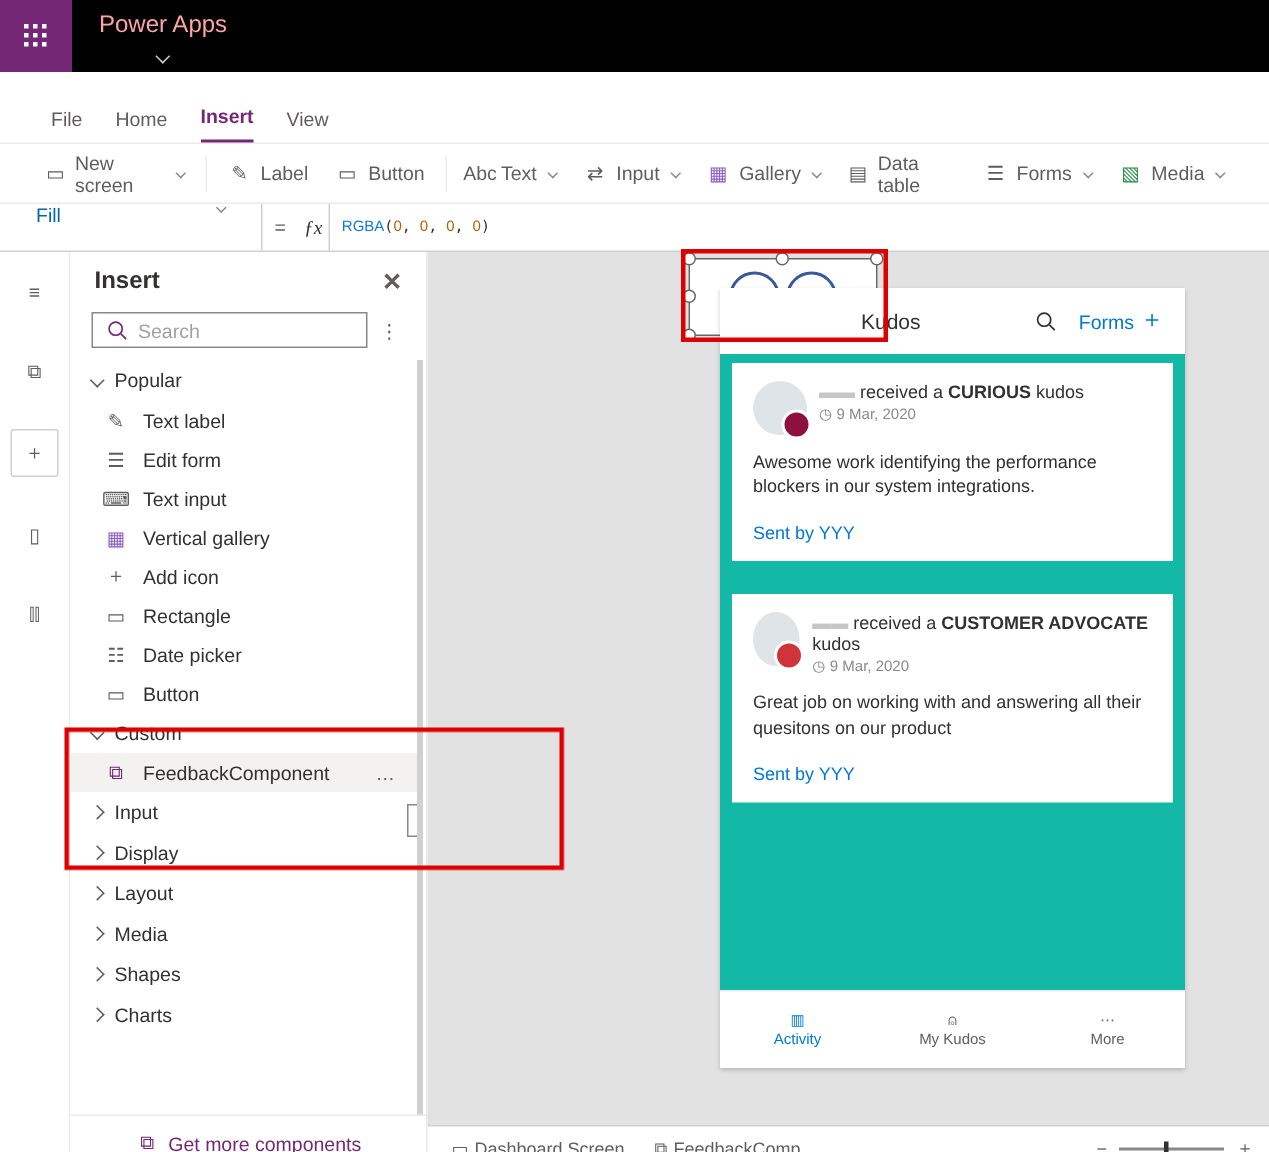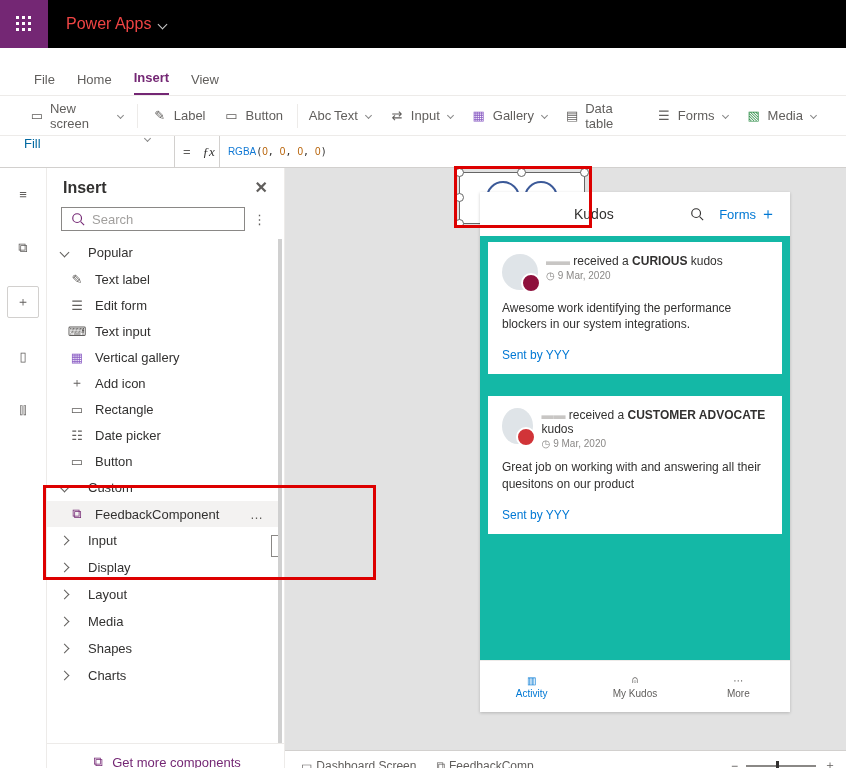--- a/index.html
+++ b/index.html
@@ -2,21 +2,21 @@
 <html><head>
 <meta charset="utf-8">
 <style>
 * { box-sizing: border-box; margin: 0; padding: 0; font-family: "Segoe UI", sans-serif; }
 body { width: 846px; height: 768px; background: #fff; overflow: hidden; font-size: 13px; color: #323130; }
 
 
 .titlebar { height: 48px; background: #000; display: flex; align-items: center; }
 .waffle { width: 48px; height: 48px; background: #742774; display: flex; align-items: center; justify-content: center; }
 .waffle svg { fill: #fff; }
-.app-title { color: #ef4444; font-size: 16px; padding-left: 18px; display: flex; align-items: center; gap: 8px; }
+.app-title { color: #fca5a5; font-size: 16px; padding-left: 18px; display: flex; align-items: center; gap: 8px; flex-direction: column; }
 .chev-down { border: solid #ccc; border-width: 0 1px 1px 0; display: inline-block; padding: 3px; transform: rotate(45deg); }
 
 
 .menurow { height: 48px; display: flex; align-items: flex-end; padding-left: 34px; gap: 22px; border-bottom: 1px solid #edebe9; font-size: 13px; }
 .menuitem { padding-bottom: 8px; color: #605e5c; cursor: pointer; }
 .menuitem.active { color: #742774; font-weight: 600; border-bottom: 2px solid #742774; }
 
 
 .ribbon { height: 40px; display: flex; align-items: center; gap: 2px; padding: 0 22px; border-bottom: 1px solid #edebe9; color: #605e5c; }
 .rbtn { display: flex; align-items: center; gap: 6px; padding: 4px 8px; cursor: pointer; font-size: 13px; }
@@ -42,21 +42,21 @@
 .insertpanel { width: 238px; border-right: 1px solid #edebe9; display: flex; flex-direction: column; background:#fff; }
 .ip-head { display: flex; align-items: center; justify-content: space-between; padding: 10px 16px 6px; }
 .ip-head span { font-size: 16px; font-weight: 600; }
 .ip-close { font-size: 14px; color: #605e5c; cursor: pointer; }
 .ip-search { margin: 4px 14px 8px; display:flex; align-items:center; gap:4px; }
 .ip-search .sbox { flex:1; border: 1px solid #8a8886; height: 24px; display: flex; align-items: center; padding: 0 8px; gap: 6px; }
 .ip-search .sbox span.ph { color: #a19f9d; }
 .ip-more { color:#605e5c; padding:0 4px; cursor:pointer; }
 .ip-scroll { flex:1; overflow-y: auto; position:relative; border-right: 4px solid #d0d0d0; margin-right:2px; }
 .ip-scroll::-webkit-scrollbar{width:5px;} .ip-scroll::-webkit-scrollbar-thumb{background:#c8c6c4;}
-.cat { padding: 6px 14px; display:flex; align-items:center; gap:20px; cursor:pointer; font-size:13px; }
+.cat { padding: 6px 14px; display:flex; align-items:center; gap:8px; cursor:pointer; font-size:13px; }
 .cat .ar { border: solid #605e5c; border-width: 0 1px 1px 0; padding:3px; display:inline-block; }
 .ar.open { transform: rotate(45deg); }
 .ar.closed { transform: rotate(-45deg); }
 .node { padding: 5px 14px 5px 22px; display:flex; align-items:center; gap:10px; cursor:pointer; font-size:13px; }
 .node.sel { background: #f3f2f1; }
 .node .dots { margin-left:auto; color:#605e5c; letter-spacing:1px; }
 .tooltip { position:absolute; left:224px; top:296px; background:#fff; border:1px solid #8a8886; padding:3px 8px; font-size:12px; z-index:5; }
 .ip-footer { border-top:1px solid #edebe9; padding:10px 0; text-align:center; color:#742774; font-size:13px; display:flex; justify-content:center; gap:6px; align-items:center; }
 
 

